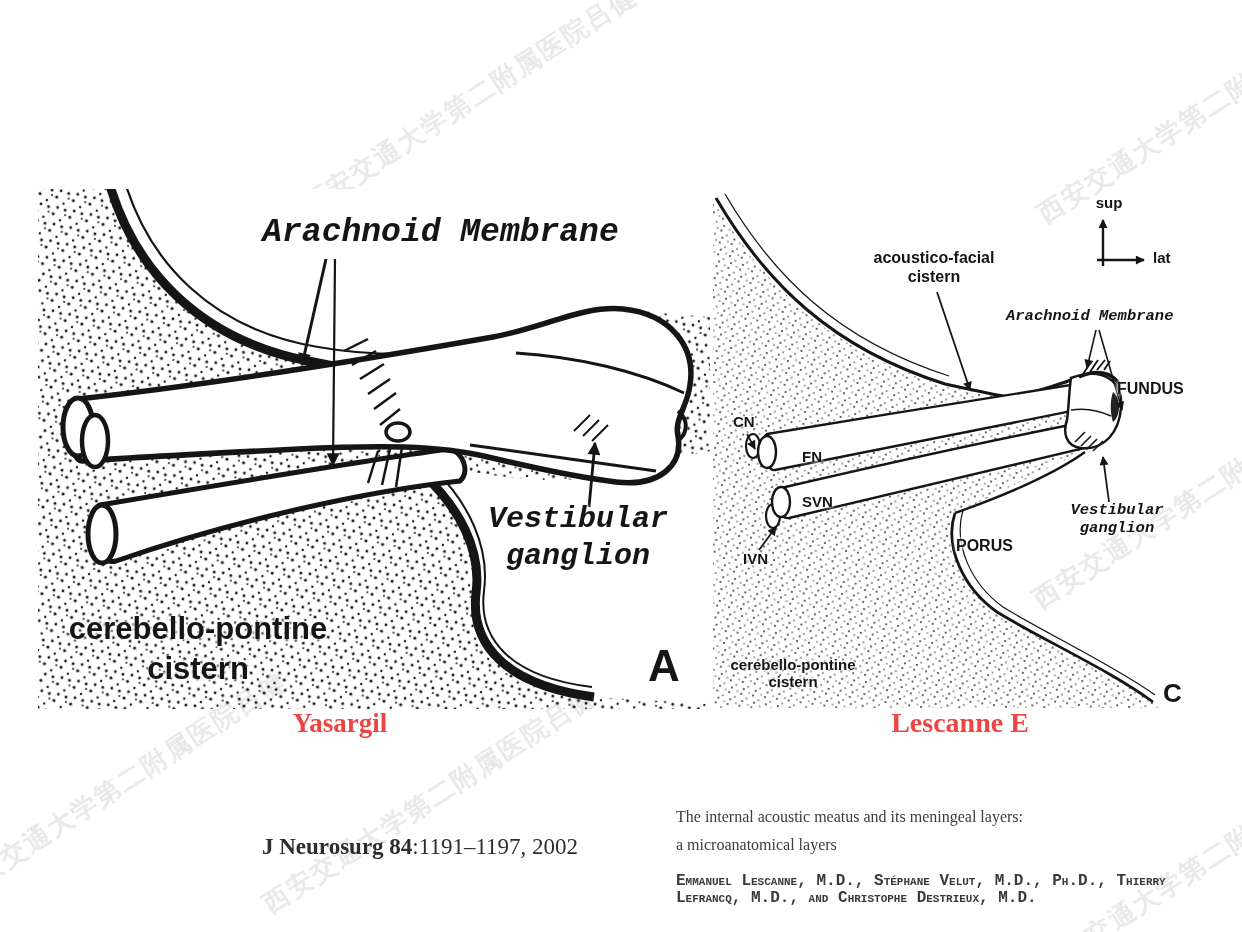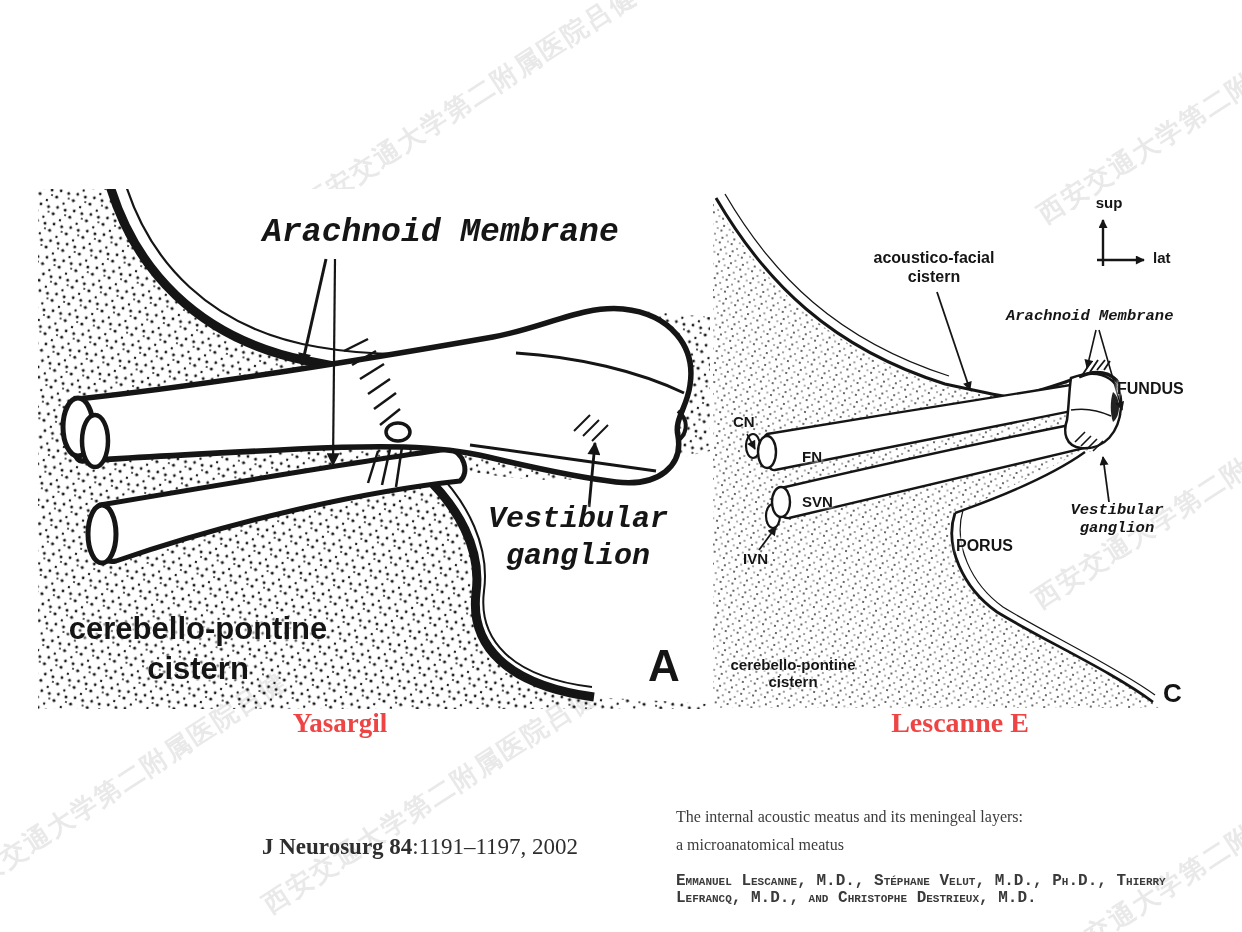--- a/index.html
+++ b/index.html
@@ -188,17 +188,17 @@
     <div class="lbl" style="left:450px;top:488px;font-size:26px;">C</div>
   </figure>
   <figcaption class="caption cap-c">Lescanne E</figcaption>
 
   <div class="citation">
     <span class="jn">J Neurosurg 84</span><span>:1191–1197, 2002</span>
   </div>
 
   <div class="paper-title">
     <div>The internal acoustic meatus and its meningeal layers:</div>
-    <div>a microanatomical meatus</div>
+    <div>a microanatomical layers</div>
   </div>
   <div class="paper-authors">Emmanuel Lescanne, M.D., Stéphane Velut, M.D., Ph.D., Thierry Lefrancq, M.D., and Christophe Destrieux, M.D.</div>
 
 </div>
 
 </body></html>

